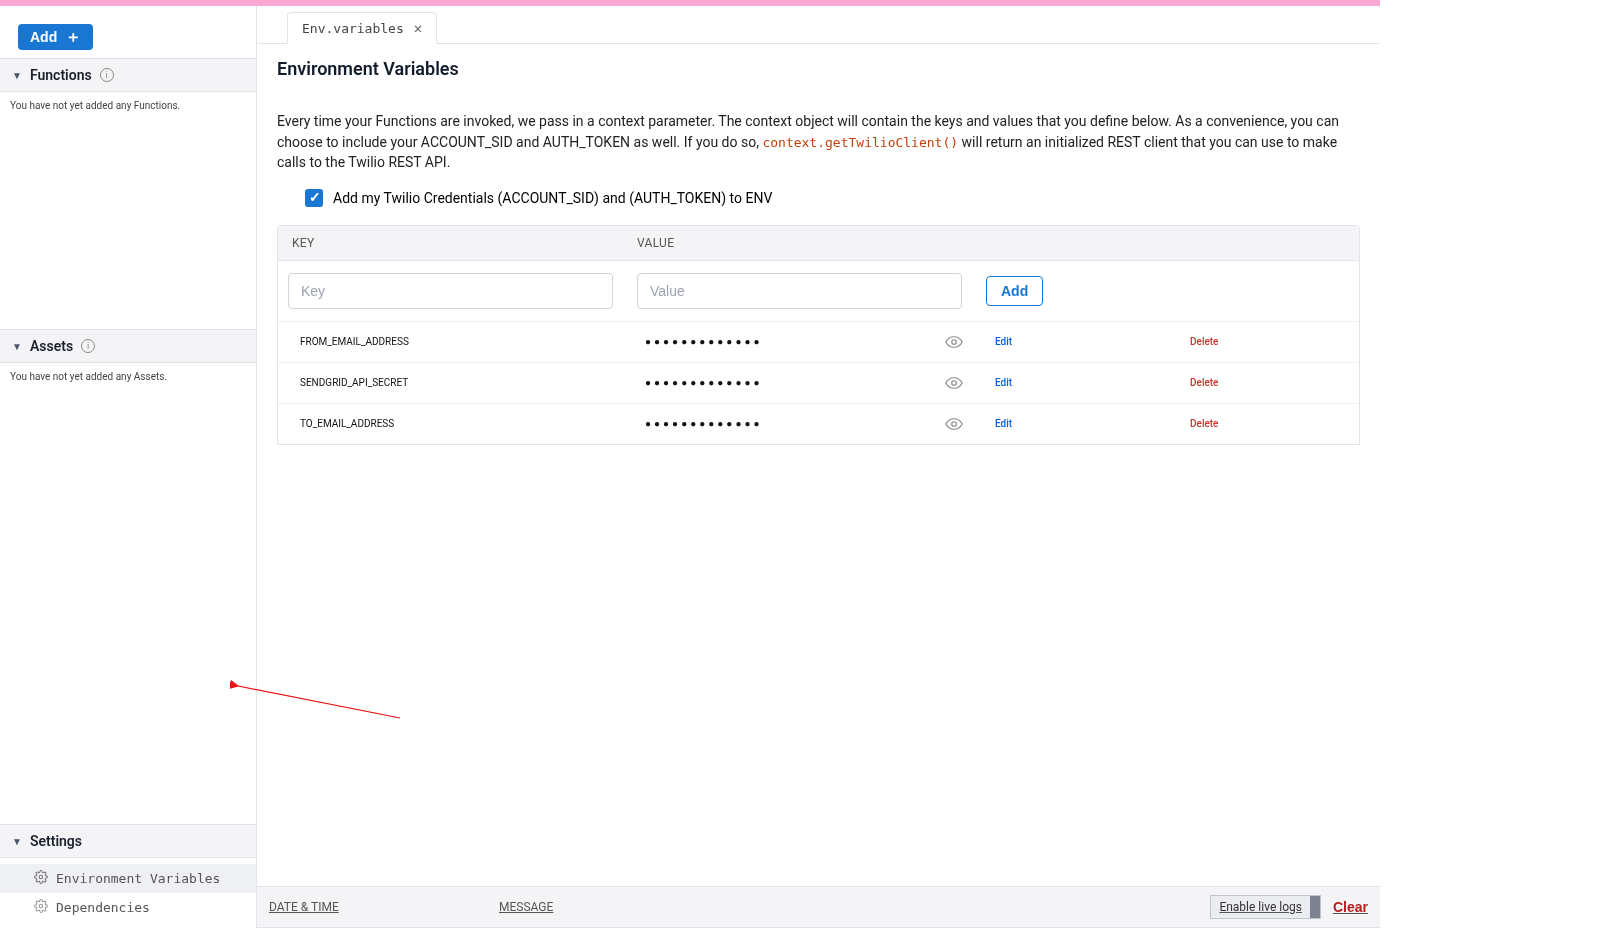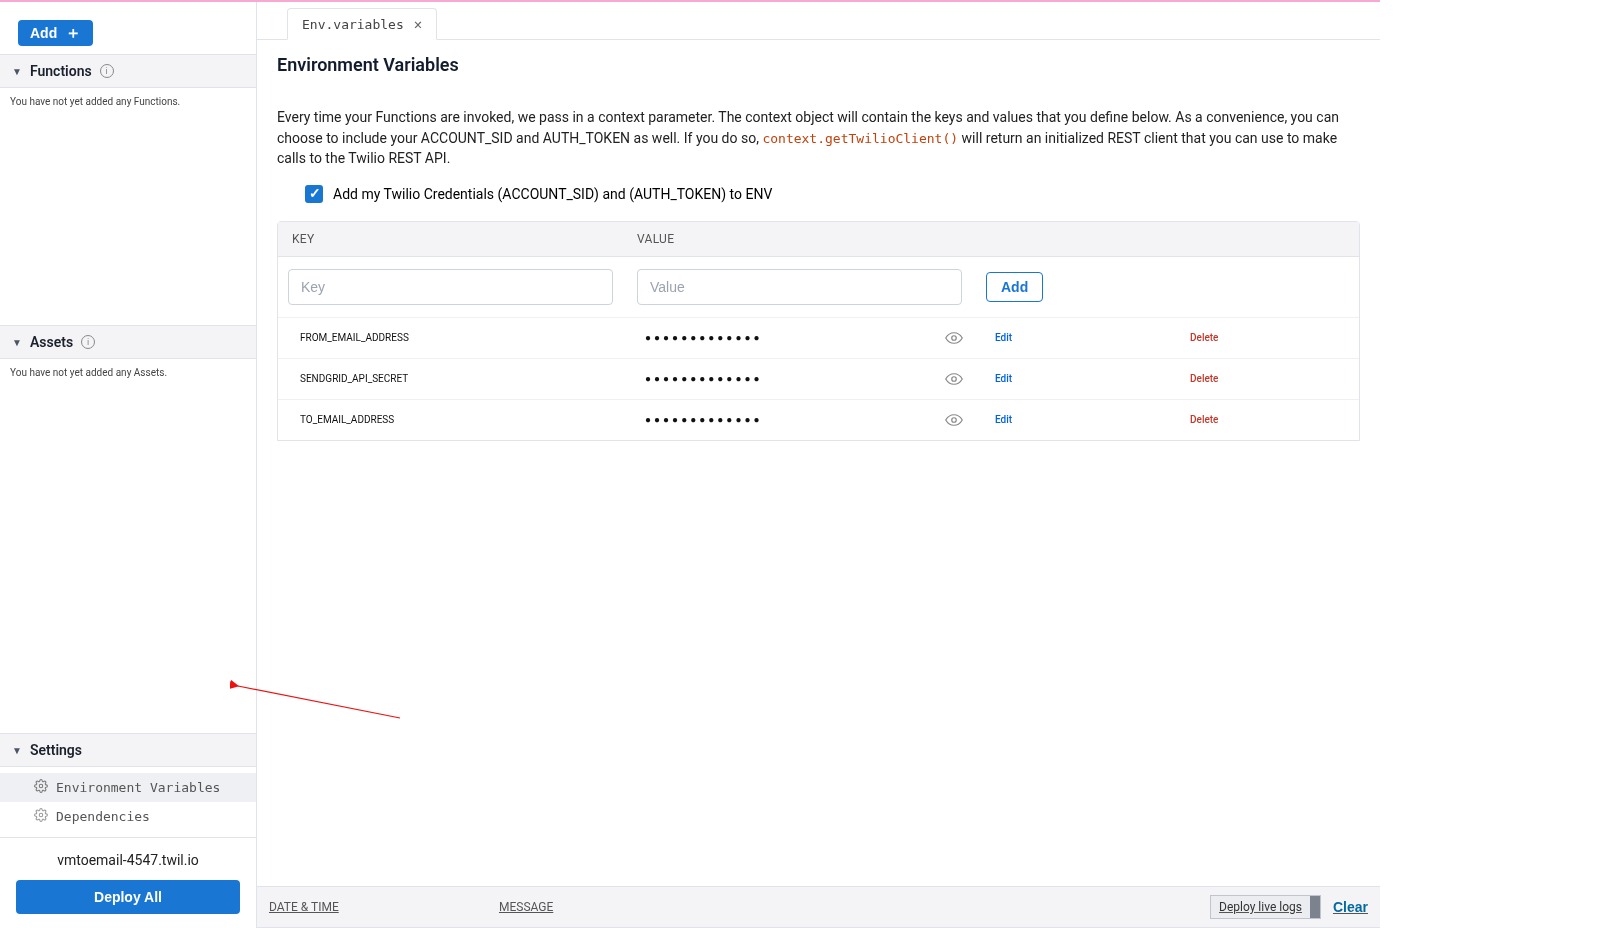--- a/index.html
+++ b/index.html
@@ -1,17 +1,17 @@
 <!DOCTYPE html>
 <html><head>
   <meta charset="utf-8">
   <style>
     * { margin: 0; padding: 0; box-sizing: border-box; }
     body { font-family: -apple-system, BlinkMacSystemFont, "Segoe UI", Roboto, sans-serif; font-size: 14px; color: #121c2d; background: #fff; }
-    .app { display: flex; height: 928px; width: 1380px; border-top: 2px solid #f9a8d4; }
+    .app { display: flex; height: 928px; width: 1380px; border-top: 6px solid #f9a8d4; }
     .sidebar { width: 257px; min-width: 257px; border-right: 1px solid #e1e3ea; display: flex; flex-direction: column; background: #fff; }
     .sb-top-padding { height: 10px; }
     .add-btn { margin: 8px 0 8px 18px; background: #1976d2; color: #fff; border: none; padding: 5px 12px; border-radius: 4px; font-size: 14px; font-weight: 600; display: inline-flex; align-items: center; gap: 8px; cursor: pointer; }
     .add-btn .plus { font-weight: 700; font-size: 16px; line-height: 1; }
     .section-head { background: #f4f4f6; border-top: 1px solid #e1e3ea; border-bottom: 1px solid #e1e3ea; padding: 8px 12px; display: flex; align-items: center; gap: 8px; font-weight: 600; font-size: 14px; color: #1a202c; }
     .section-head .caret { font-size: 10px; color: #4a5568; }
     .info-icon { width: 14px; height: 14px; border: 1px solid #888; border-radius: 50%; display: inline-flex; align-items: center; justify-content: center; font-size: 9px; color: #888; font-weight: 400; }
     .section-body { padding: 8px 10px; font-size: 10px; color: #444; }
     .section-spacer-fn { flex: 0 0 210px; }
     .section-spacer-as { flex: 1 1 auto; }
@@ -54,21 +54,21 @@
     .dr-del { color: #c0392b; font-weight: 500; cursor: pointer; }
 
     .content-spacer { flex: 1 1 auto; }
     .log-panel { border-top: 1px solid #e1e3ea; }
     .log-head { display: flex; align-items: center; background: #f4f4f6; border-bottom: 1px solid #e1e3ea; padding: 8px 12px; font-size: 12px; color: #555; text-decoration: underline; }
     .lh-date { width: 230px; }
     .lh-msg { flex: 1; }
     .live-btn { display: flex; align-items: center; border: 1px solid #bfc4cf; background: #ebedf1; height: 24px; font-size: 12px; color: #333; cursor: pointer; }
     .live-btn .lbl { padding: 0 8px; }
     .live-btn .knob { width: 10px; height: 22px; background: #7c838f; }
-    .clear-btn { margin-left: 12px; color: #0369a1; font-weight: 600; font-size: 14px; background: none; border: none; cursor: pointer; }
+    .clear-btn { margin-left: 12px; color: #b91c1c; font-weight: 600; font-size: 14px; background: none; border: none; cursor: pointer; }
     .log-body { padding: 14px 20px; font-family: "SFMono-Regular", Menlo, Consolas, monospace; font-size: 13px; color: #333; line-height: 1.7; white-space: normal; max-width: 680px; }
 
     .arrow-overlay { position: absolute; pointer-events: none; }
     svg.eye { width: 18px; height: 18px; }
   </style>
 </head>
 <body>
 
 <div class="app">
   <div class="sidebar">
@@ -114,24 +114,20 @@
         <span class="gear-icon">
           <svg width="14" height="14" viewBox="0 0 24 24" fill="none" stroke="#999" stroke-width="1.8">
               <circle cx="12" cy="12" r="3"></circle>
               <path d="M19.4 15a1.7 1.7 0 0 0 .34 1.87l.06.06a2 2 0 1 1-2.83 2.83l-.06-.06a1.7 1.7 0 0 0-1.87-.34 1.7 1.7 0 0 0-1.03 1.56V21a2 2 0 1 1-4 0v-.09A1.7 1.7 0 0 0 9 19.4a1.7 1.7 0 0 0-1.87.34l-.06.06a2 2 0 1 1-2.83-2.83l.06-.06a1.7 1.7 0 0 0 .34-1.87 1.7 1.7 0 0 0-1.56-1.03H3a2 2 0 1 1 0-4h.09A1.7 1.7 0 0 0 4.6 9a1.7 1.7 0 0 0-.34-1.87l-.06-.06a2 2 0 1 1 2.83-2.83l.06.06a1.7 1.7 0 0 0 1.87.34H9a1.7 1.7 0 0 0 1.03-1.56V3a2 2 0 1 1 4 0v.09a1.7 1.7 0 0 0 1.03 1.56 1.7 1.7 0 0 0 1.87-.34l.06-.06a2 2 0 1 1 2.83 2.83l-.06.06a1.7 1.7 0 0 0-.34 1.87V9a1.7 1.7 0 0 0 1.56 1.03H21a2 2 0 1 1 0 4h-.09a1.7 1.7 0 0 0-1.56 1.03z"></path>
             </svg>
         </span>
         <span>Dependencies</span>
       </div>
     </div>
 
-    <div class="sb-footer">
-      <div class="sb-domain">vmtoemail-4547.twil.io</div>
-      <button class="deploy-btn">Deploy All</button>
-    </div>
   </div>
 
   <div class="main">
     <div class="tabstrip">
       <div class="tab">
         <span>Env.variables</span>
         <span class="close-x">✕</span>
       </div>
     </div>
 
@@ -199,21 +195,21 @@
       </div>
     </div>
 
     <div class="content-spacer"></div>
 
     <div class="log-panel">
       <div class="log-head">
         <div class="lh-date">DATE &amp; TIME</div>
         <div class="lh-msg">MESSAGE</div>
         <div class="live-btn">
-          <span class="lbl">Deploy live logs</span>
+          <span class="lbl">Enable live logs</span>
           <span class="knob"></span>
         </div>
         <button class="clear-btn">Clear</button>
       </div>
     </div>
   </div>
 </div>
 
 <svg class="arrow-overlay" style="left:230px; top:668px;" width="180" height="60">
   <defs>

